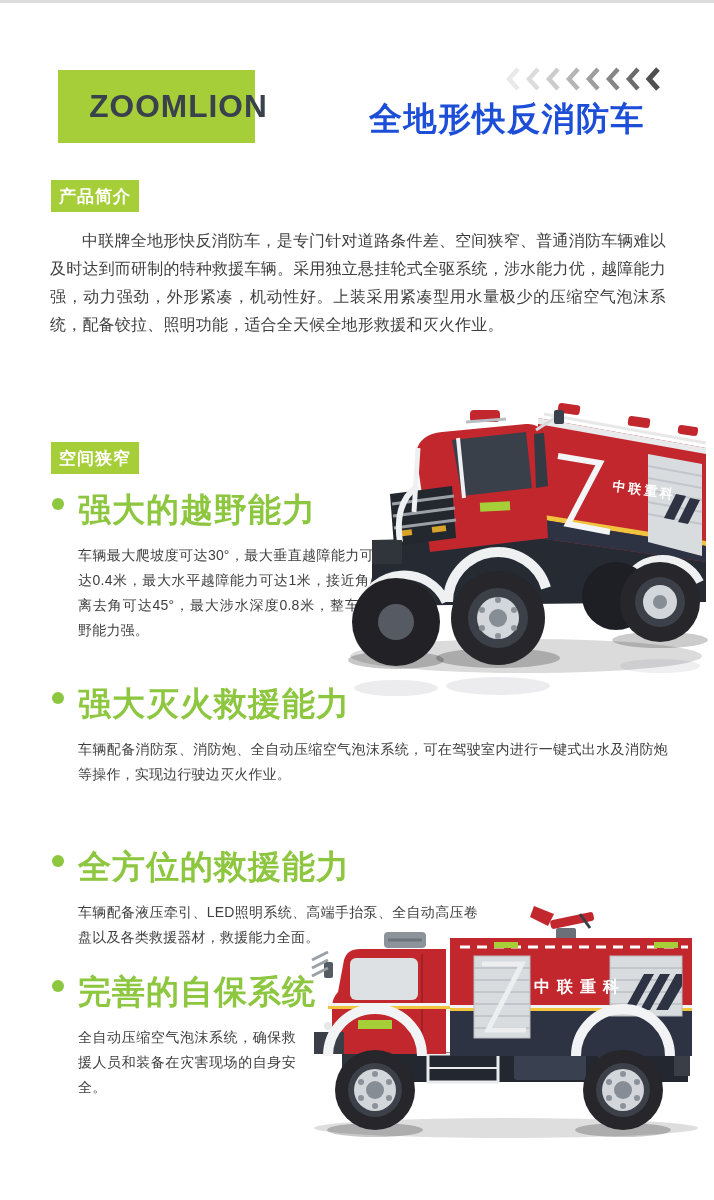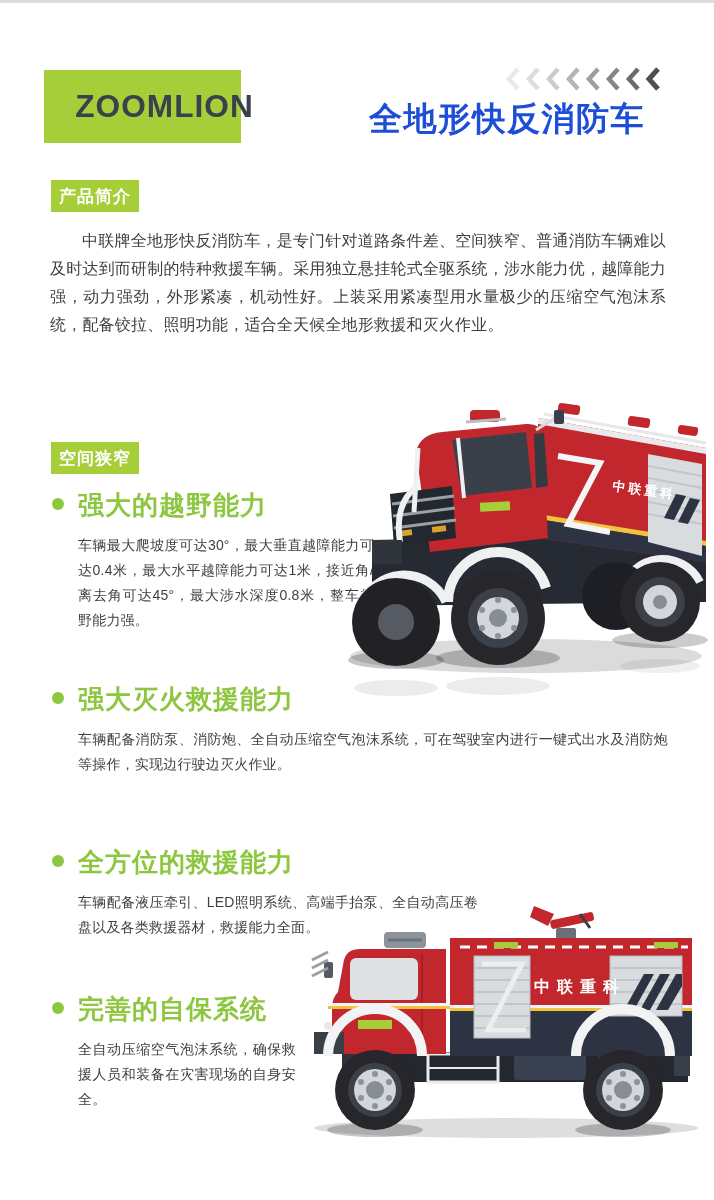--- a/index.html
+++ b/index.html
@@ -6,21 +6,21 @@
   html,body { background:#ffffff; }
   body { font-family:"Liberation Sans", sans-serif; }
   #page {
     position:relative; width:714px; height:1200px; margin:0 auto;
     background:#ffffff; overflow:hidden;
   }
   .top-hairline { position:absolute; top:0; left:0; width:714px; height:3px; background:#dcdcdc; }
 
   
   .logo {
-    position:absolute; left:44px; top:70px; width:197px; height:73px;
+    position:absolute; left:58px; top:70px; width:197px; height:73px;
     background:#a6ce39; display:flex; align-items:center; justify-content:center;padding-left:44px;
   }
   .logo span {
     font-size:31px; font-weight:bold; color:#39414d; letter-spacing:1px;
     transform:scaleX(1.02);
   }
   .chevrons { position:absolute; top:66px; right:53px; display:flex; gap:4px; }
   .chevrons svg { display:block; }
   .page-title {
     position:absolute; top:97px; right:69px;
@@ -44,31 +44,31 @@
     text-align:justify; text-indent:2em; letter-spacing:0.2px;
   }
 
   
   .hl { position:absolute; left:52px; }
   .hl .dot {
     position:absolute; left:0; top:10px; width:12px; height:12px;
     border-radius:50%; background:#8dc63f;
   }
   .hl h3 {
-    margin-left:26px; font-size:26px; font-weight:bold; color:#8dc63f;
+    margin-left:26px; font-size:33px; font-weight:bold; color:#8dc63f;
     letter-spacing:1px; white-space:nowrap;
   }
   .hl p {
     margin:10px 0 0 26px; font-size:14px; line-height:25px; color:#3f3f3f;
     text-align:justify; letter-spacing:0.2px;
   }
   .hl1 { top:488px; } .hl1 p { width:296px; }
   .hl2 { top:682px; } .hl2 p { width:590px; }
   .hl3 { top:829px;margin-top:16px; } .hl3 p { width:400px; }
-  .hl4 { top:992px; } .hl4 p { width:218px; }
+  .hl4 { top:970px; } .hl4 p { width:218px; }
 
   
   .truck-front { position:absolute; left:330px; top:390px; }
   .truck-side  { position:absolute; left:298px; top:902px; }
   svg text { font-family:"Liberation Sans", sans-serif; }
 </style>
 </head>
 <body>
 
 <div id="page">

